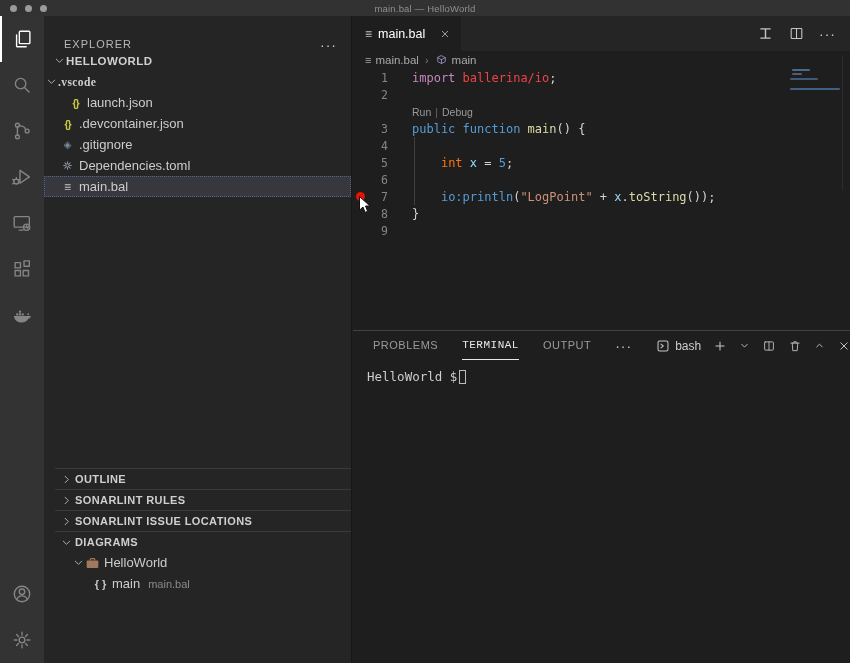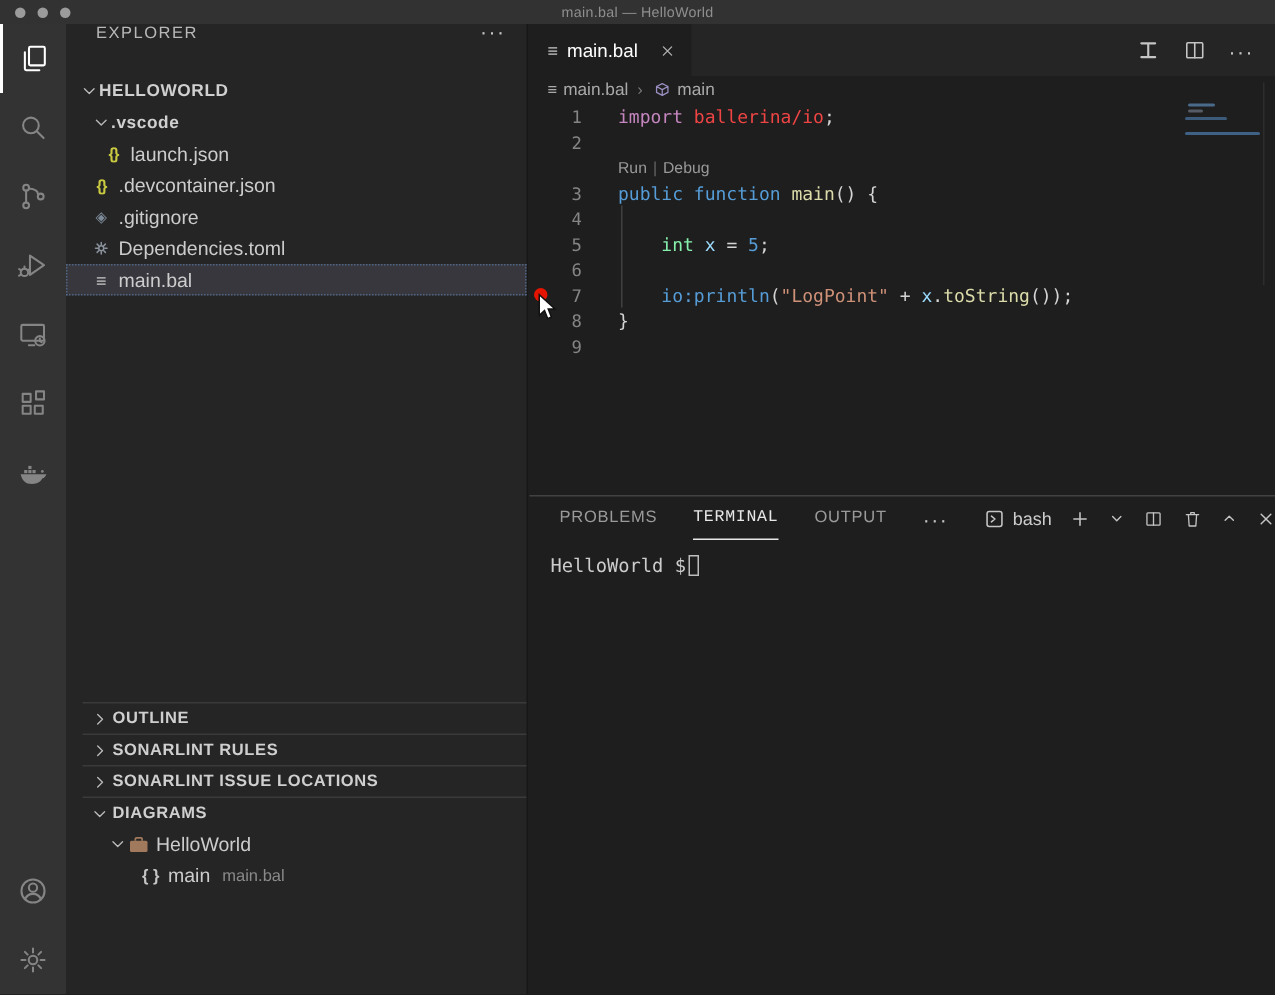--- a/index.html
+++ b/index.html
@@ -16,21 +16,21 @@
   .win-title{position:absolute;left:0;right:0;text-align:center;font-size:9.5px;color:#8f8f8f;letter-spacing:.2px;}
   
   .activitybar{position:absolute;left:0;top:16px;width:44px;height:647px;background:#333333;display:flex;flex-direction:column;}
   .ab-group{display:flex;flex-direction:column;}
   .ab-bottom{margin-top:auto;}
   .ab-item{width:44px;height:46px;display:flex;align-items:center;justify-content:center;color:#858585;box-sizing:border-box;}
   .ab-item.active{color:#ffffff;border-left:2px solid #ffffff;}
   .ab-icon{width:22px;height:22px;display:block;}
   
   .sidebar{position:absolute;left:44px;top:16px;width:308px;height:647px;background:#252526;border-right:1px solid #171717;box-sizing:border-box;}
-  .sb-header{height:34px;display:flex;align-items:flex-start;padding:0 14px 0 20px;}
+  .sb-header{height:34px;display:flex;align-items:flex-end;padding:0 14px 0 20px;}
   .sb-title{font-size:11px;letter-spacing:1px;color:#b8b8b8;}
   .sb-more{margin-left:auto;color:#c5c5c5;font-size:14px;letter-spacing:1px;line-height:10px;}
   .tree{position:absolute;left:0;top:34px;right:0;}
   .trow{height:21px;display:flex;align-items:center;font-size:13px;color:#cccccc;box-sizing:border-box;white-space:nowrap;}
   .trow.selected{background:#37373d;outline:1px dotted rgba(100,140,190,.55);outline-offset:-1px;}
   .trow .chev{width:14px;height:14px;flex:0 0 14px;color:#b8b8b8;display:flex;align-items:center;justify-content:center;}
   .trow .chev svg{width:11px;height:11px;}
   .trow .chev.down svg{transform:rotate(90deg);}
   .trow .ficon{width:15px;flex:0 0 15px;display:flex;align-items:center;justify-content:center;margin-right:4px;}
   .trow .lbl{overflow:hidden;text-overflow:ellipsis;}
@@ -192,21 +192,21 @@
   </div>
   <div class="tree" id="explorer-tree">
       <div class="trow" style="padding-left: 8px;">
         <span class="chev down">
           <svg viewBox="0 0 24 24" width="100%" height="100%" style="display:block" fill="none" stroke="currentColor" stroke-width="2" stroke-linecap="round" stroke-linejoin="round">
             <path d="M9 5l7 7-7 7"></path>
           </svg>
         </span>
         <span class="lbl bold">HELLOWORLD</span>
       </div>
-      <div class="trow" style="padding-left: 16px;">
+      <div class="trow" style=" font-family: Liberation Serif, serif;">
         <span class="chev down">
           <svg viewBox="0 0 24 24" width="100%" height="100%" style="display:block" fill="none" stroke="currentColor" stroke-width="2" stroke-linecap="round" stroke-linejoin="round">
             <path d="M9 5l7 7-7 7"></path>
           </svg>
         </span>
         <span class="lbl bold">.vscode</span>
       </div>
       <div class="trow" style="padding-left: 24px;">
         <span class="ficon">
           <span style="color:#cbcb41;font-weight:700;font-size:10.5px;letter-spacing:-1px;">{}</span>
@@ -371,21 +371,21 @@
     <div class="cl">
       <span class="ln">3</span>
       <span class="ct"><span style="color:#569cd6">public function </span><span style="color:#dcdcaa">main</span><span style="color:#d4d4d4">() {</span></span>
     </div>
     <div class="cl">
       <span class="ln">4</span>
       <span class="ct"></span>
     </div>
     <div class="cl">
       <span class="ln">5</span>
-      <span class="ct"><span style="">    </span><span style="color:#86efac">int </span><span style="color:#9cdcfe">x </span><span style="color:#d4d4d4">= </span><span style="color:#569cd6">5</span><span style="color:#d4d4d4">;</span></span>
+      <span class="ct"><span style="">    </span><span style="color:#f97316">int </span><span style="color:#9cdcfe">x </span><span style="color:#d4d4d4">= </span><span style="color:#569cd6">5</span><span style="color:#d4d4d4">;</span></span>
     </div>
     <div class="cl">
       <span class="ln">6</span>
       <span class="ct"></span>
     </div>
     <div class="cl">
       <span class="ln">7</span>
       <span class="ct"><span style="">    </span><span style="color:#569cd6">io:println</span><span style="color:#d4d4d4">(</span><span style="color:#ce9178">"LogPoint"</span><span style="color:#d4d4d4"> + </span><span style="color:#9cdcfe">x</span><span style="color:#d4d4d4">.</span><span style="color:#dcdcaa">toString</span><span style="color:#d4d4d4">());</span></span>
     </div>
     <div class="cl">

